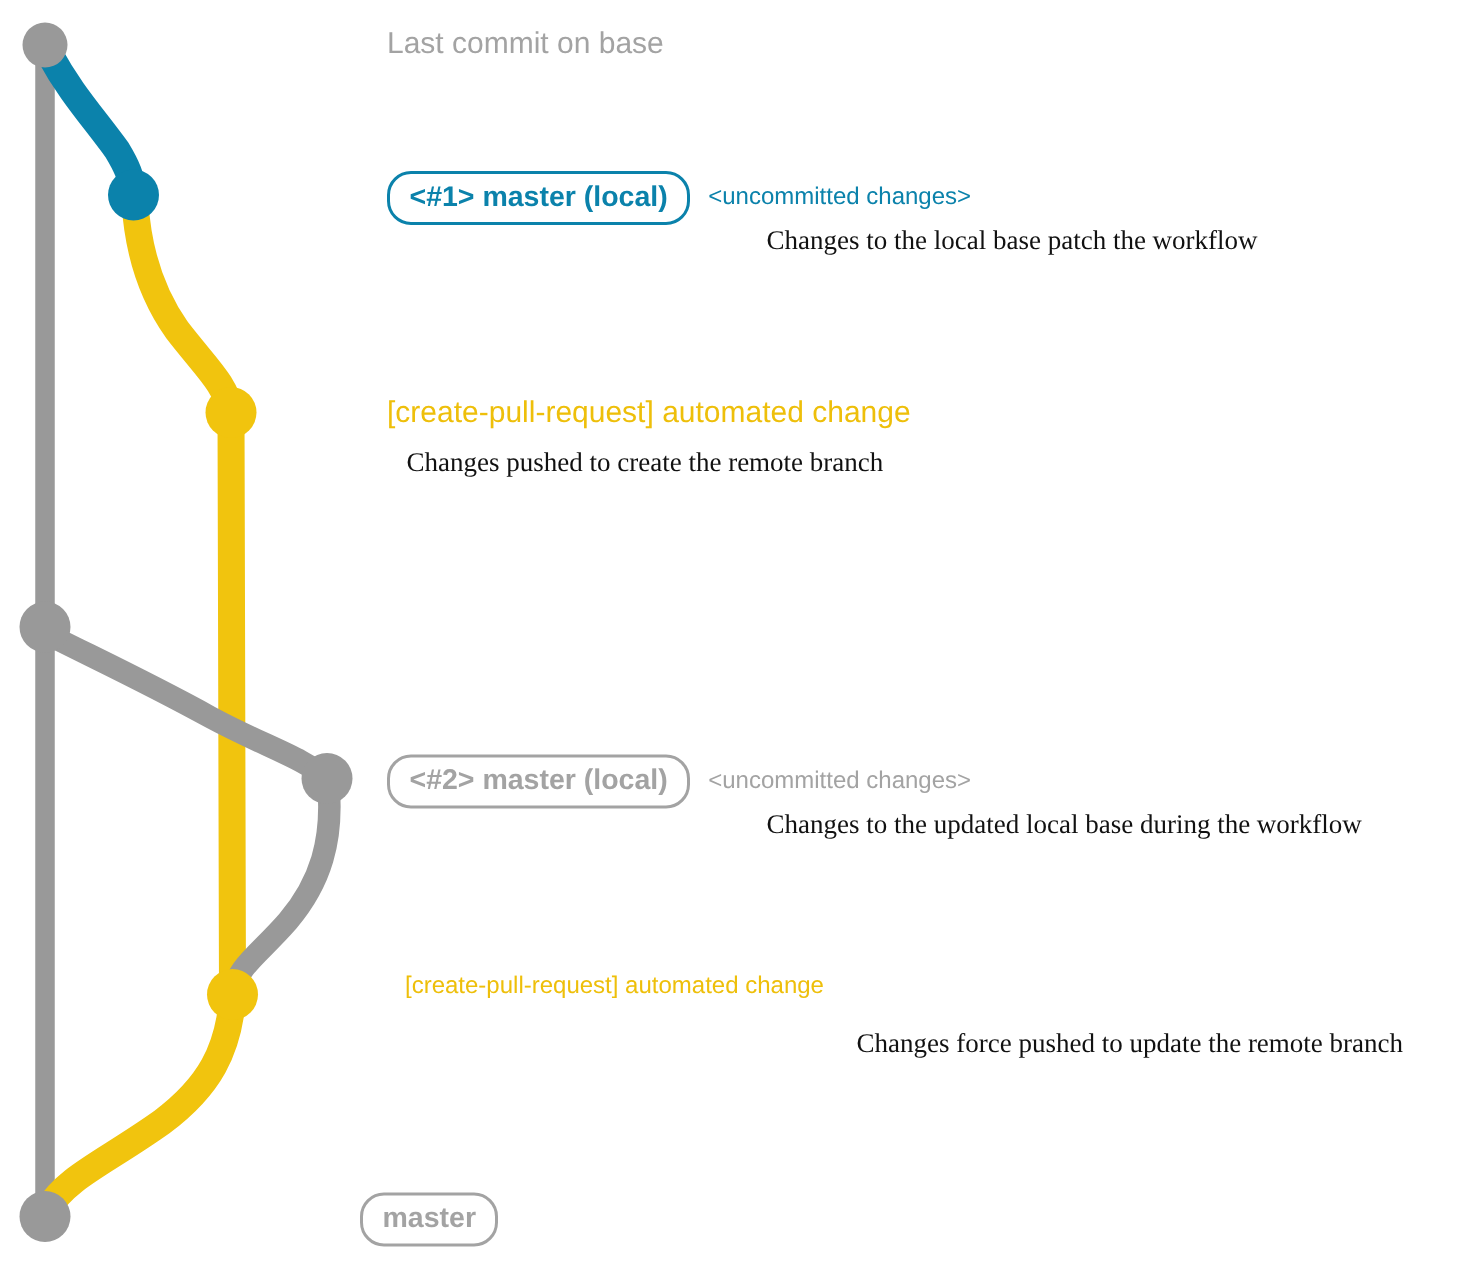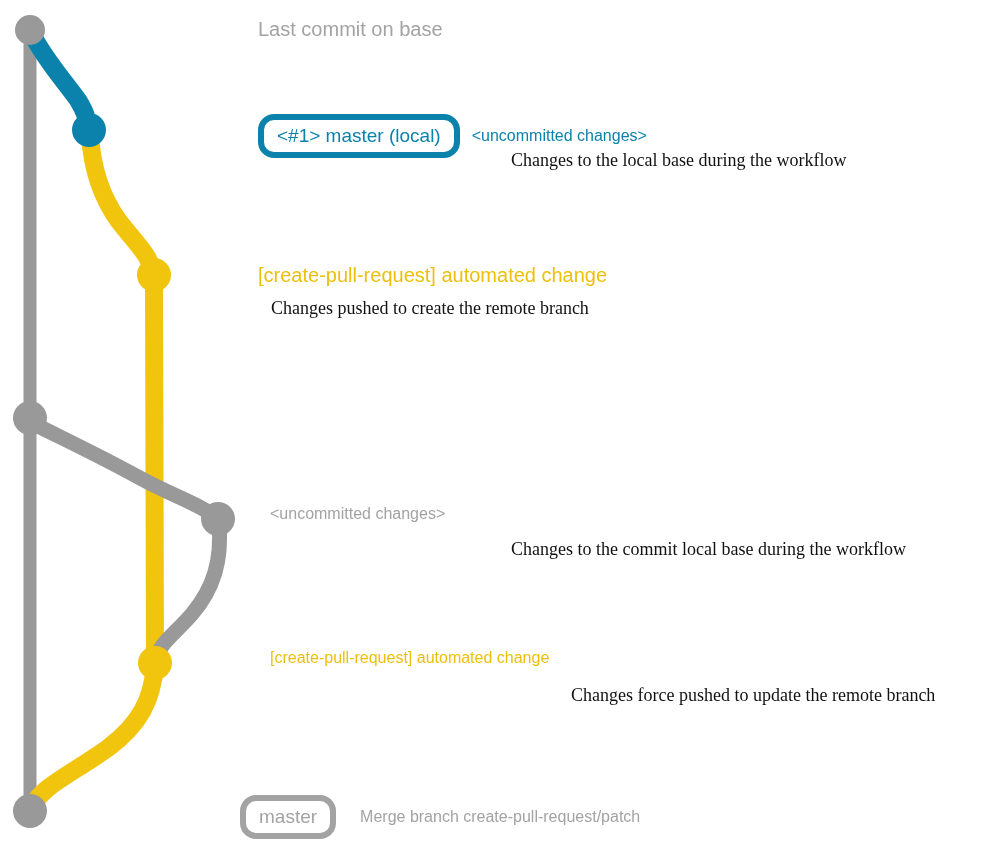--- a/index.html
+++ b/index.html
@@ -45,27 +45,28 @@
 
   .row {
     position: absolute;
     display: flex;
     align-items: center;
     white-space: nowrap;
   }
 
   .badge {
     display: inline-block;
-    border: 6px solid #7f1d1d;
+    border: 2px solid #7f1d1d;
     border-radius: 16px;
     padding: 5px 13px 6px 13px;
     font-size: 19px;
     line-height: 21px;
     color: #999999;
     background: #ffffff;
+    font-weight: bold;
   }
   .badge.teal   { border-color: #0b82ab; color: #0b82ab; }
   .badge.gray   { border-color: #a3a3a3; color: #a3a3a3; }
   .badge.gold   { border-color: #f1c40e; color: #f1c40e; }
 
   .subject {
     font-size: 16px;
     line-height: 22px;
     margin-left: 12px;
   }
@@ -129,35 +130,35 @@
   </svg>
 
   <div id="labels-layer">
 
     <div class="heading" style="left:258px; top:18px;">Last commit on base</div>
 
     <div class="row" style="left:258px; top:114px;">
       <span class="badge teal">&lt;#1&gt; master (local)</span>
       <span class="subject teal">&lt;uncommitted changes&gt;</span>
     </div>
-    <div class="desc" style="left:511px; top:150px;">Changes to the local base during the workflow</div>
+    <div class="desc" style="left:511px; top:150px;">Changes to the local base patch the workflow</div>
 
     <div class="standalone-subject gold" style="left:258px; top:264px;">[create-pull-request] automated change</div>
     <div class="desc" style="left:271px; top:298px;">Changes pushed to create the remote branch</div>
 
 
     <div class="row" style="left:258px; top:503px;">
+      <span class="badge gray">&lt;#2&gt; master (local)</span>
       <span class="subject gray">&lt;uncommitted changes&gt;</span>
     </div>
-    <div class="desc" style="left:511px; top:539px;">Changes to the commit local base during the workflow</div>
+    <div class="desc" style="left:511px; top:539px;">Changes to the updated local base during the workflow</div>
 
     <div class="row" style="left:258px; top:647px;">
       <span class="subject gold">[create-pull-request] automated change</span>
     </div>
     <div class="desc" style="left:571px; top:685px;">Changes force pushed to update the remote branch</div>
 
     <div class="row" style="left:240px; top:795px;gap:12px;">
       <span class="badge gray">master</span>
-      <span class="subject gray">Merge branch create-pull-request/patch</span>
     </div>
 
   </div>
 </div>
 
 </body></html>

